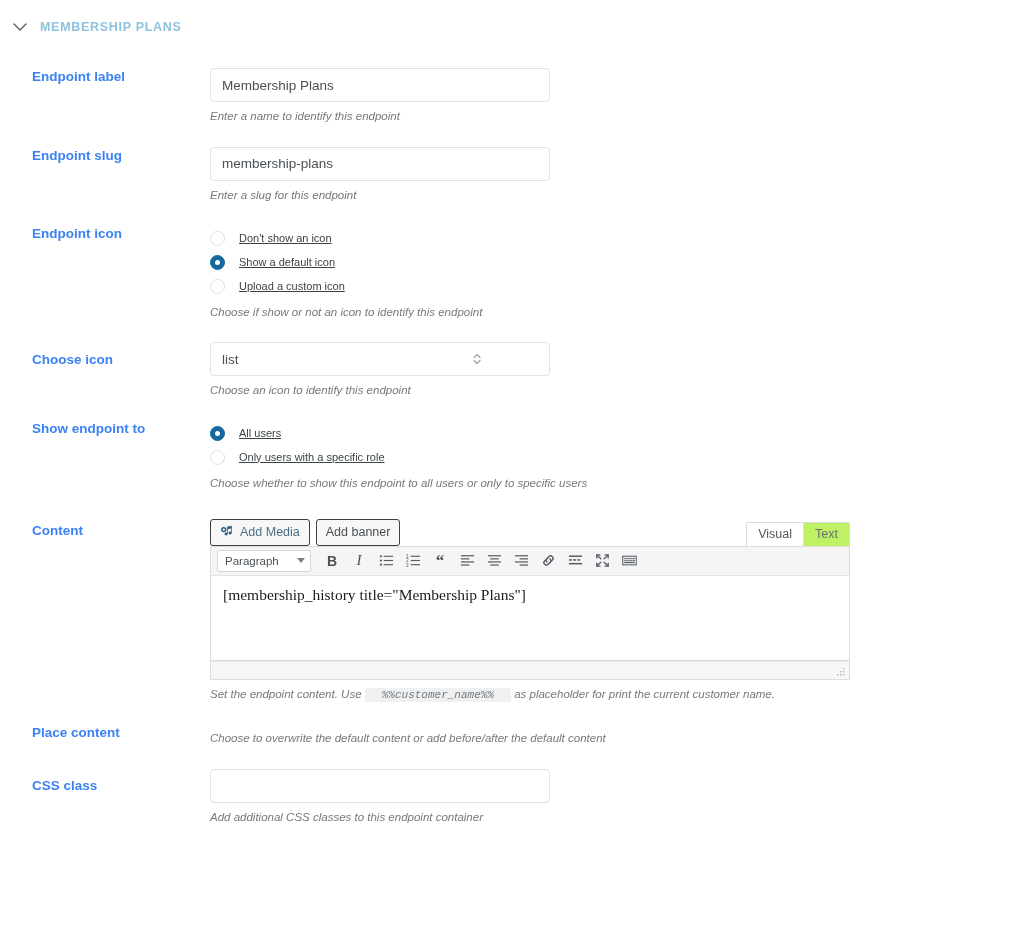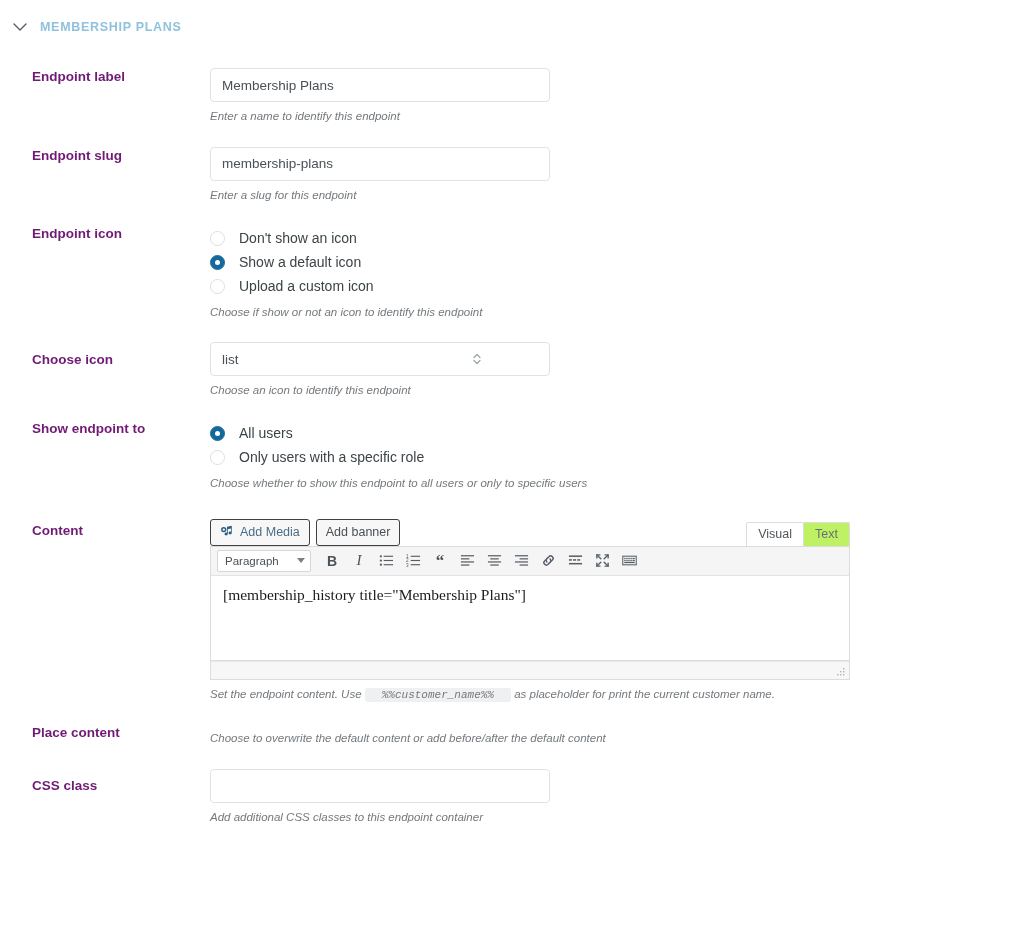--- a/index.html
+++ b/index.html
@@ -49,21 +49,21 @@
     display: flex;
     align-items: flex-start;
   }
   .row-label {
     width: 210px;
     flex: 0 0 210px;
     padding-left: 32px;
     box-sizing: border-box;
     font-weight: bold;
     font-size: 13.5px;
-    color: #701a75;
+    color: #3b82f6;
     line-height: 1.3;
   }
   .row-field {
     flex: 1 1 auto;
     min-width: 0;
   }
 
   
   .text-input {
     display: block;
@@ -155,23 +155,24 @@
   .radio-mark.checked::after {
     content: "";
     position: absolute;
     left: 50%; top: 50%;
     width: 5px; height: 5px;
     margin: -2.5px 0 0 -2.5px;
     border-radius: 50%;
     background: #ffffff;
   }
   .radio-label {
-    font-size: 14px;
+    font-size: 11px;
     color: #3c4448;
     line-height: 1;
+    text-decoration: underline;
   }
 
   
   .editor {
     width: 640px;
     position: relative;
   }
   .editor-topbar {
     display: flex;
     align-items: flex-end;

